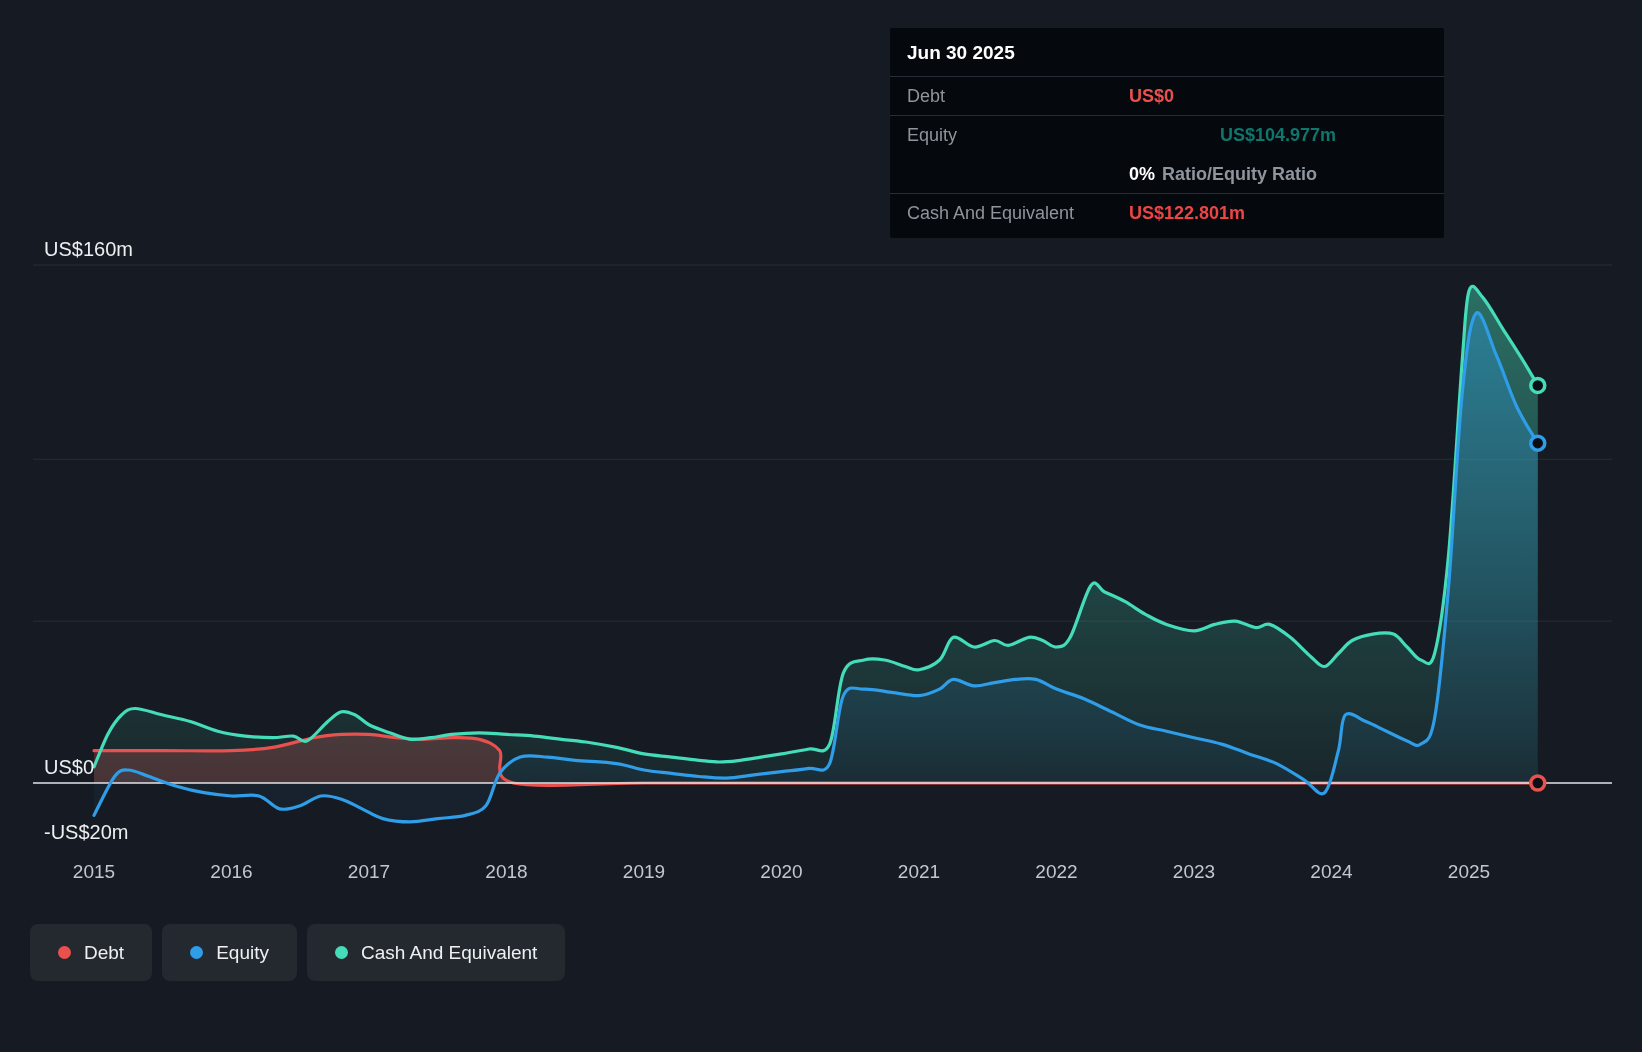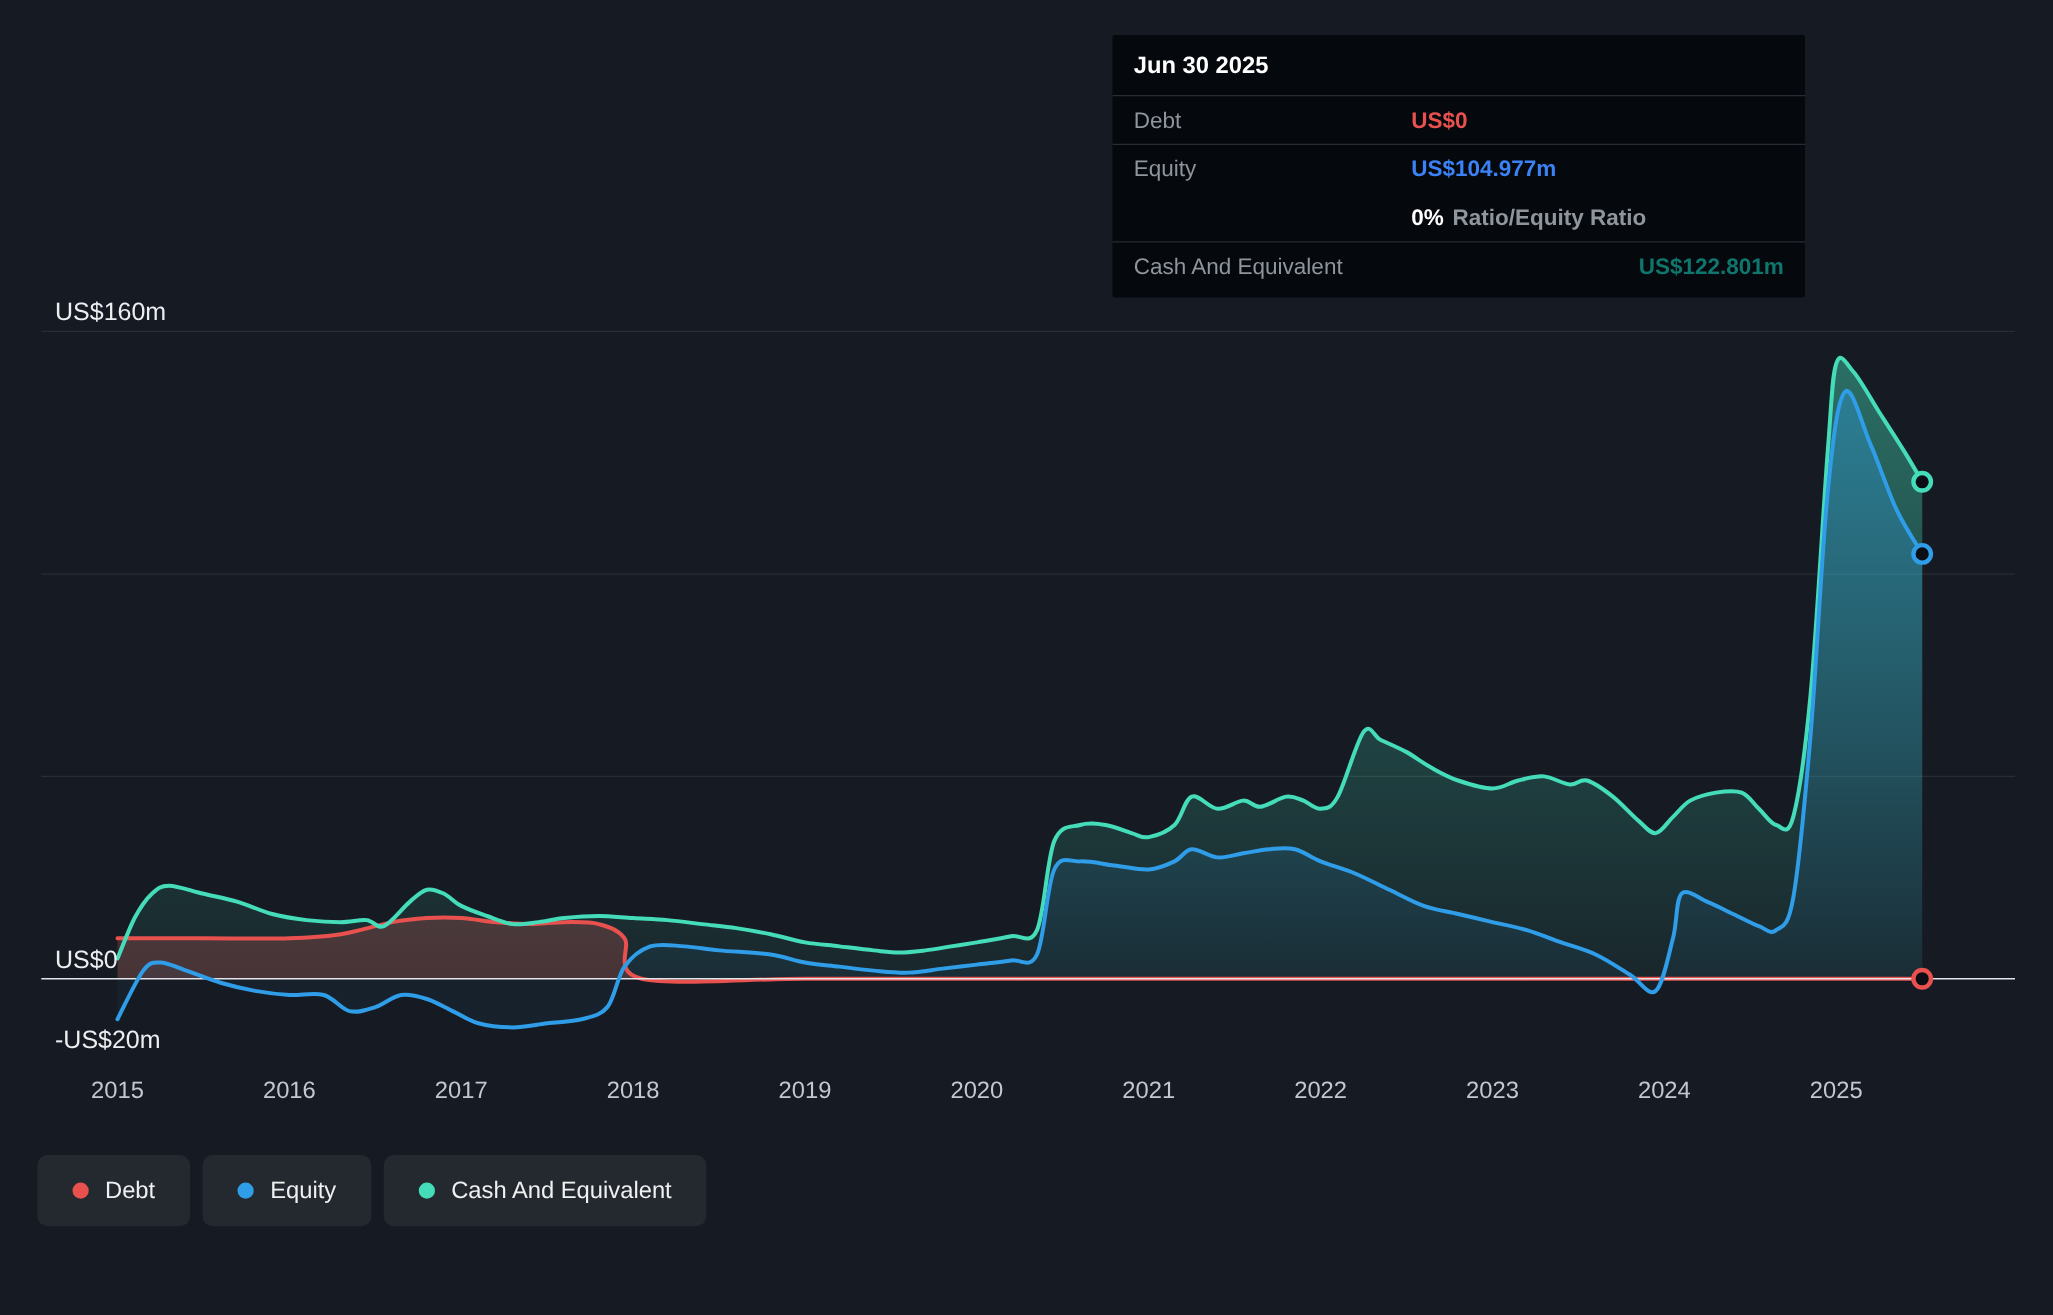--- a/index.html
+++ b/index.html
@@ -19,22 +19,22 @@
   }
   .tt-title{padding:14px 17px 12px;font-size:19px;font-weight:700;color:#ffffff;}
   .tt-row{
     display:grid;grid-template-columns:222px 1fr;align-items:center;
     padding:7px 17px;font-size:18px;line-height:1.35;
   }
   .sep{border-top:1px solid #272d36;}
   .tt-lab{color:#8f959c;}
   .tt-val{font-weight:700;}
   .v-debt{color:#e8514e;}
-  .v-equity{color:#3b82f6;}
-  .v-cash{color:#0f766e;text-align:right;}
+  .v-equity{color:#0f766e;text-align:center;}
+  .v-cash{color:#ef4444;}
   .v-ratio-pct{color:#ffffff;font-weight:700;}
   .v-ratio-lab{color:#8f959c;font-weight:600;margin-left:7px;}
 
   
   .legend{position:absolute;left:30px;top:924px;display:flex;gap:10px;z-index:5;}
   .pill{
     display:flex;align-items:center;gap:13px;height:57px;padding:0 28px;
     background:#24292f;border-radius:8px;font-size:19px;color:#eef0f2;
     cursor:pointer;user-select:none;
   }

